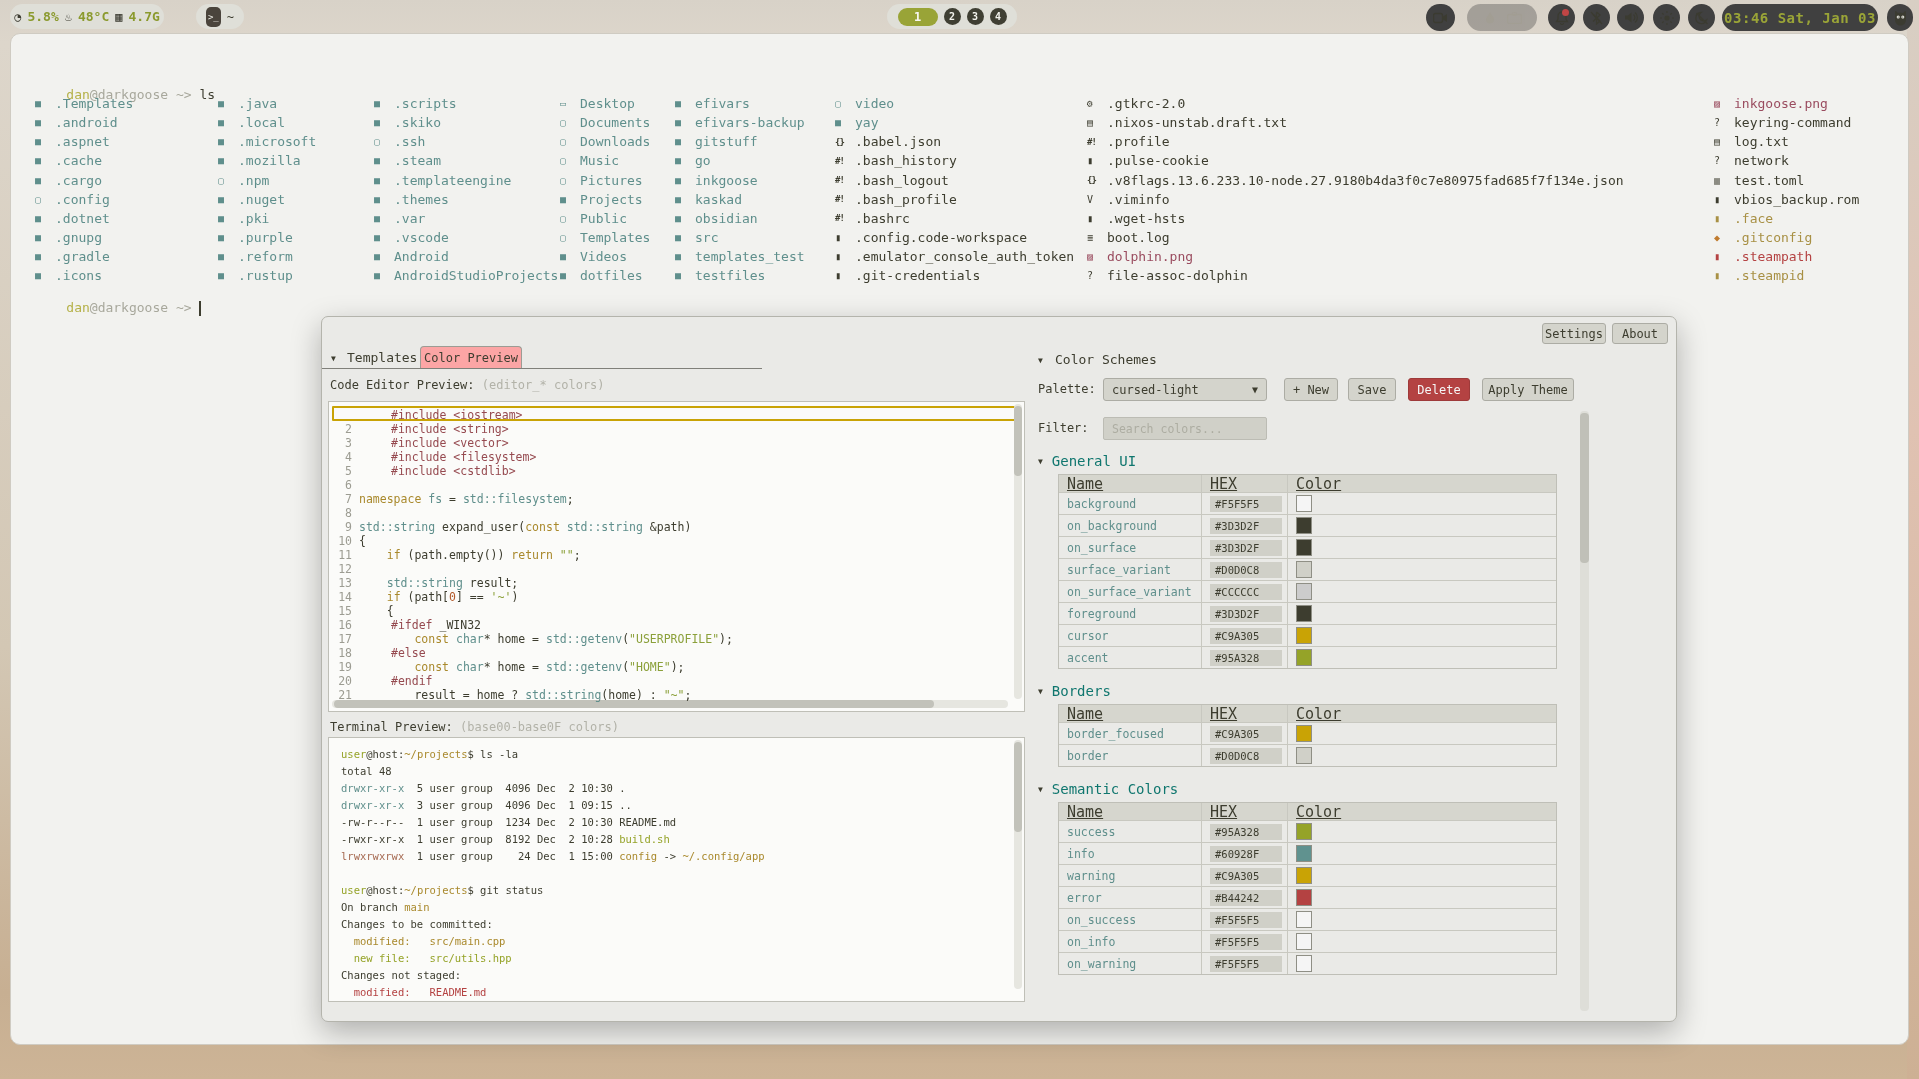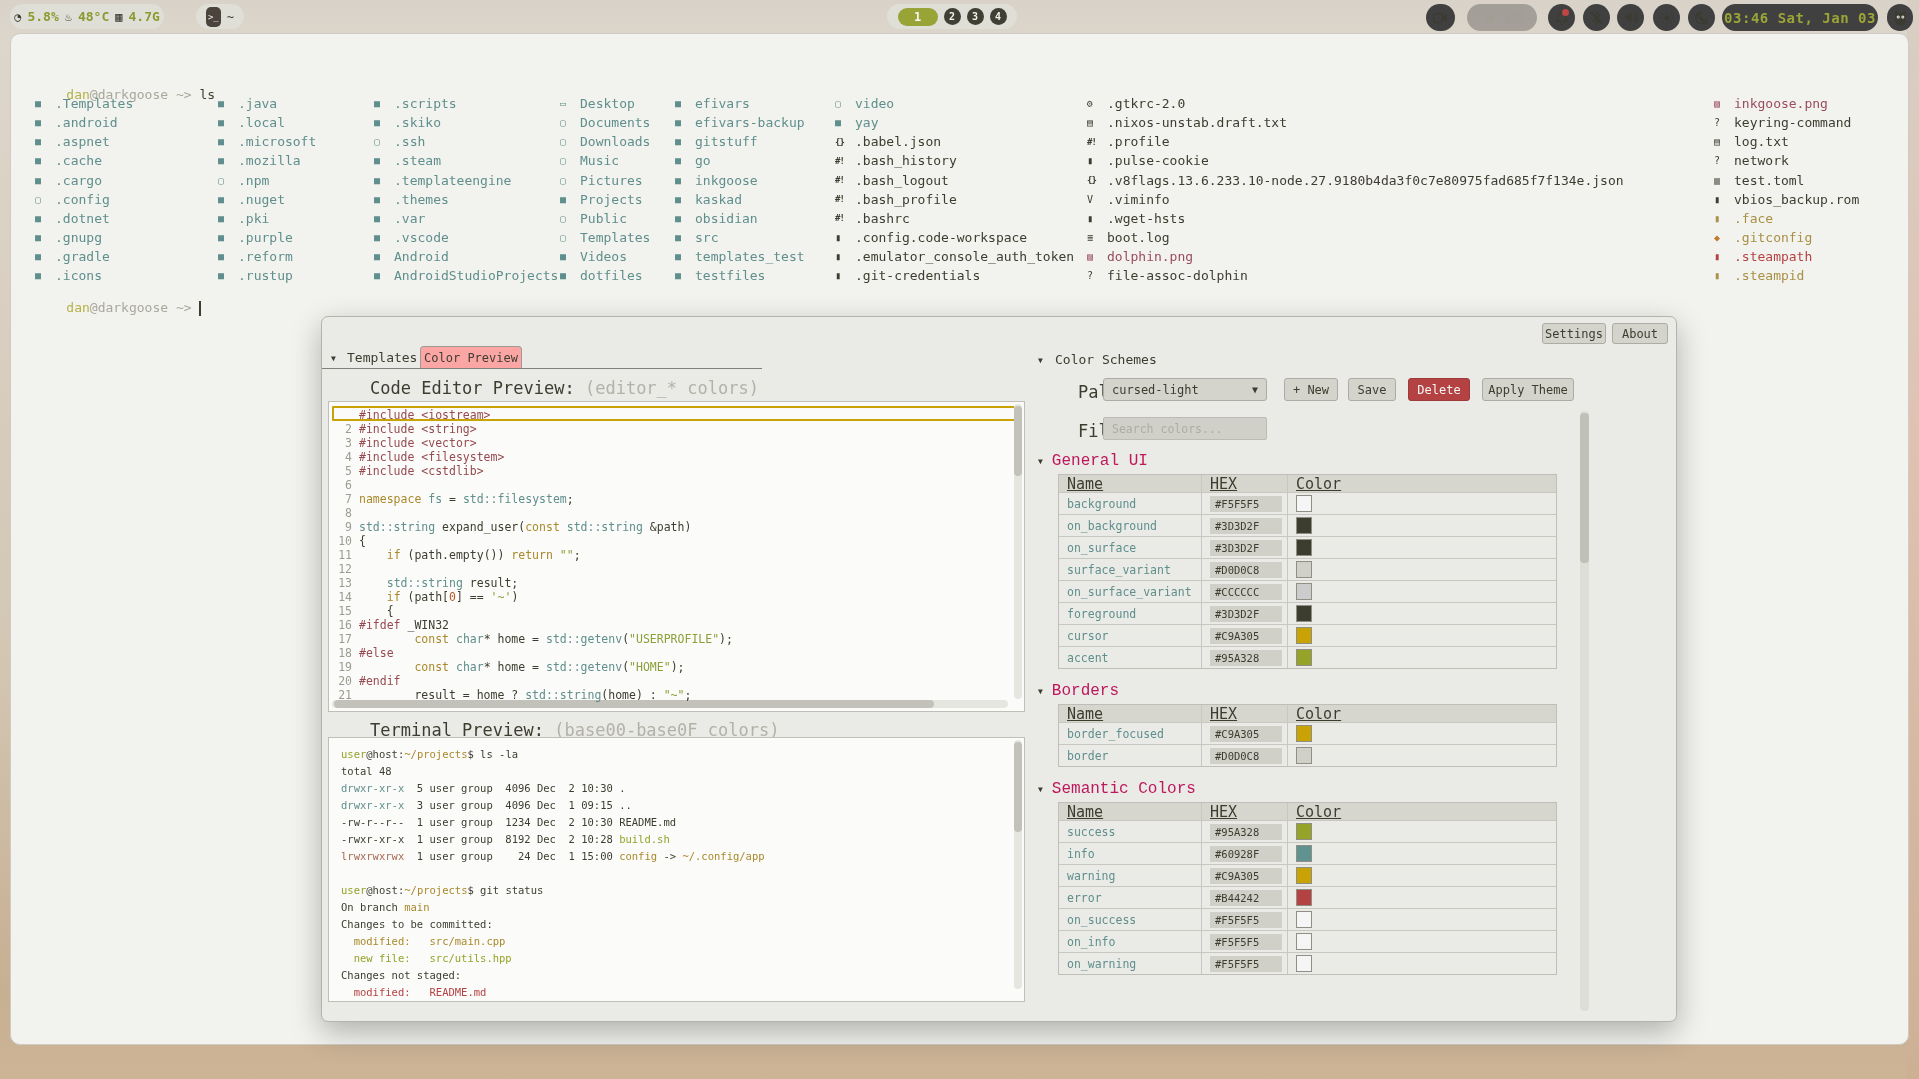--- a/index.html
+++ b/index.html
@@ -40,39 +40,39 @@
   .ls-d { color:#5F8F8C; } .ls-f { color:#3D3D2F; } .ls-img { color:#9A4C5F; }
   .ls-y { color:#A89044; } .ls-r { color:#B44242; } .ls-o { color:#C07B2E; }
   
   .dialog { left:321px; top:316px; width:1356px; height:706px; background:#EAEAE7; border:1px solid #B4B4AC; border-radius:7px; box-shadow:0 10px 30px rgba(0,0,0,.28); }
   .btn { background:#D4D4CC; border:1px solid #ACACA4; border-radius:3px; font-size:12px; color:#3D3D2F; display:flex; align-items:center; justify-content:center; font-family:inherit; }
   .btn-danger { background:#B44242; border-color:#9E3A3A; color:#F5F5F5; }
   .arrow { font-size:8px; color:#3D3D2F; }
   .hdrlabel { font-size:13px; color:#3D3D2F; }
   .tab-active { background:#fca5a5; border:1px solid #9C9C94; border-bottom:none; border-radius:4px 4px 0 0; font-size:12px; display:flex; align-items:center; justify-content:center; }
   .tabline { background:#80807A; height:1px; }
-  .seclabel { font-size:17px; color:#3D3D2F;margin-left:40px; }
+  .seclabel { font-size:12px; color:#3D3D2F; }
   .hint { color:#B2B2A8; }
   .previewbox { background:#FBFBF9; border:1px solid #BFBFB7; position:absolute; }
   .codeline { position:absolute; left:0; height:14px; font-size:11.5px; white-space:pre; display:flex; }
   .lnum { display:inline-block; width:30px; text-align:right; padding-right:7px; color:#9C9C92; }
-  .c-pp { color:#964A50; } .c-kw { color:#A9892C; } .c-ty { color:#5F8F8C; }
+  .c-pp { color:#964A50;margin-left:32px; } .c-kw { color:#A9892C; } .c-ty { color:#5F8F8C; }
   .c-st { color:#8BA03A; } .c-nu { color:#B45A2A; } .c-fg { color:#3D3D2F; }
   .curline { position:absolute; left:3px; top:4px; width:685px; height:15px; border:2px solid #C9A305; border-radius:1px; }
   .termline { position:absolute; left:12px; height:17px; font-size:10.5px; white-space:pre; }
   .t-gr { color:#95A328; } .t-go { color:#A9892C; } .t-te { color:#5F8F8C; }
   .t-ln { color:#A66A52; } .t-rd { color:#B44242; } .t-fg { color:#3D3D2F; }
   .vscroll { position:absolute; right:2px; top:2px; width:8px; border-radius:4px; background:#E6E6E0; }
   .vthumb { position:absolute; left:0; width:8px; border-radius:4px; background:#C2C2BA; }
   .hscroll { position:absolute; left:3px; bottom:3px; height:8px; border-radius:4px; background:#E6E6E0; }
   .hthumb { position:absolute; top:0; height:8px; border-radius:4px; background:#C2C2BA; }
   .select { background:#D4D4CC; border:1px solid #ACACA4; border-radius:3px; font-size:12px; display:flex; align-items:center; padding:0 8px; justify-content:space-between; }
   .input { background:#D0D0C8; border:1px solid #BCBCB4; border-radius:2px; font-size:11.5px; display:flex; align-items:center; padding:0 8px; color:#ADADA2; }
   .sectitle { display:flex; align-items:center; gap:9px; height:20px; }
-  .sectitle .t { font-size:16px; color:#be185d;font-family:Liberation Mono, monospace; }
+  .sectitle .t { font-size:14px; color:#0f766e; }
   .ctable { width:499px; margin-left:20px; border:1px solid #BFBFB7; margin-top:3px; }
   .crow { display:flex; height:22px; border-top:1px solid #C8C8C0; align-items:center; }
   .chead { display:flex; height:17px; background:#D6D6CE; align-items:center; border-top:none; }
   .chead .cell { font-size:15px; color:#3D3D2F;text-decoration:underline; }
   .cell { padding-left:8px; }
   .cname { width:143px; font-size:11.5px; color:#5F8F8C; border-right:1px solid #C8C8C0; height:100%; display:flex; align-items:center; }
   .chex { width:86px; border-right:1px solid #C8C8C0; height:100%; display:flex; align-items:center; }
   .chead .cname, .chead .chex { color:#3D3D2F; }
   .hexbox { background:#D0D0C8; width:72px; height:16px; font-size:10.5px; color:#3D3D2F; display:flex; align-items:center; padding-left:5px; }
   .ccolor { flex:1; height:100%; display:flex; align-items:center; }

